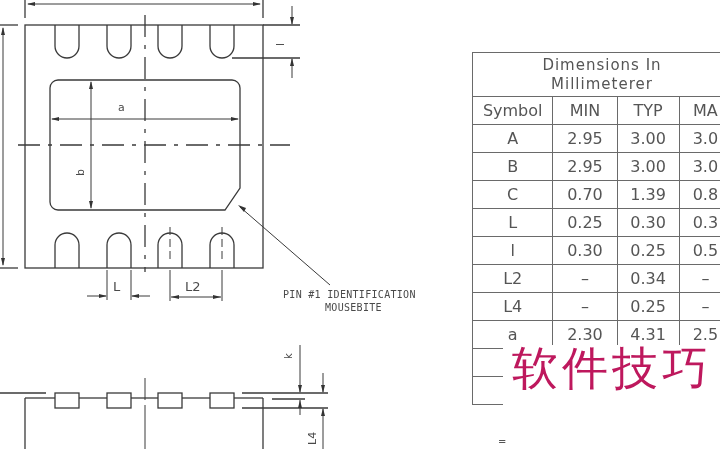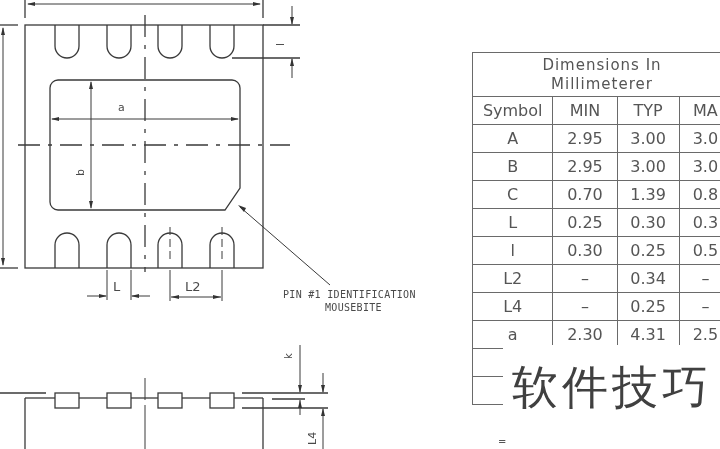--- a/index.html
+++ b/index.html
@@ -17,21 +17,21 @@
     border: 1.5px solid #6a6a6a; text-align: center; color: #555;
     font-family: "DejaVu Sans", sans-serif; font-weight: normal;
     font-size: 16px; padding: 0; height: 27px;
   }
   table.dims .title { height: 43px; font-size: 15px; line-height: 19px; letter-spacing: 1px; }
   .c-sym { width: 80px; margin-left: 6px; }
   .c-min { width: 64px; }
   .c-typ { width: 62px; margin-left: 14px; }
   .c-max { width: 52px; }
   .watermark-cover { position: absolute; left: 503px; top: 345px; width: 217px; height: 104px; background: #ffffff; }
-  .watermark { position: absolute; left: 512px; top: 357px; font-size: 46px; color: #404040;
+  .watermark { position: absolute; left: 512px; top: 338px; font-size: 46px; color: #be185d;
                font-family: "DejaVu Sans", sans-serif; letter-spacing: 4px; white-space: nowrap; }
   .stray { position: absolute; left: 498px; top: 436px; font-size: 10px; color: #555; }
 </style>
 </head>
 <body>
 
 <svg id="drawing" width="720" height="449" viewBox="0 0 720 449">
 
   <g>
     <line class="ln" x1="25" y1="0" x2="25" y2="18"></line>

